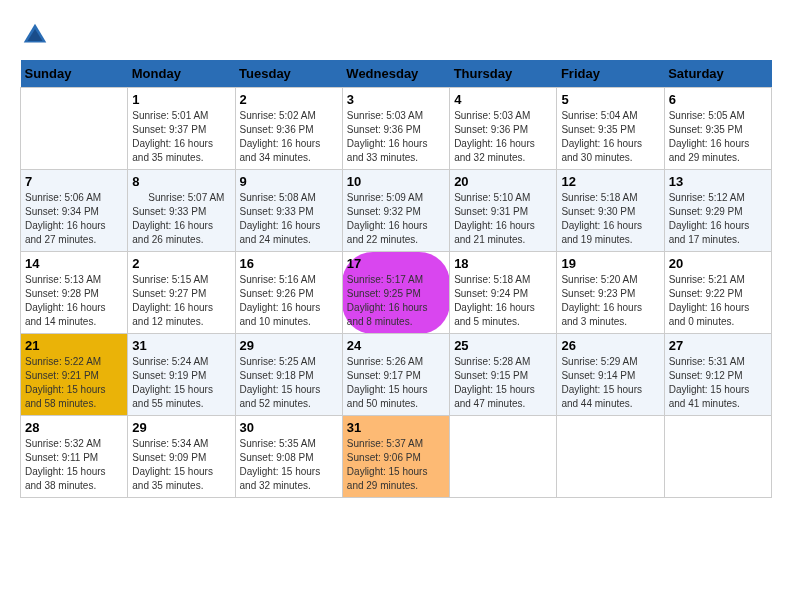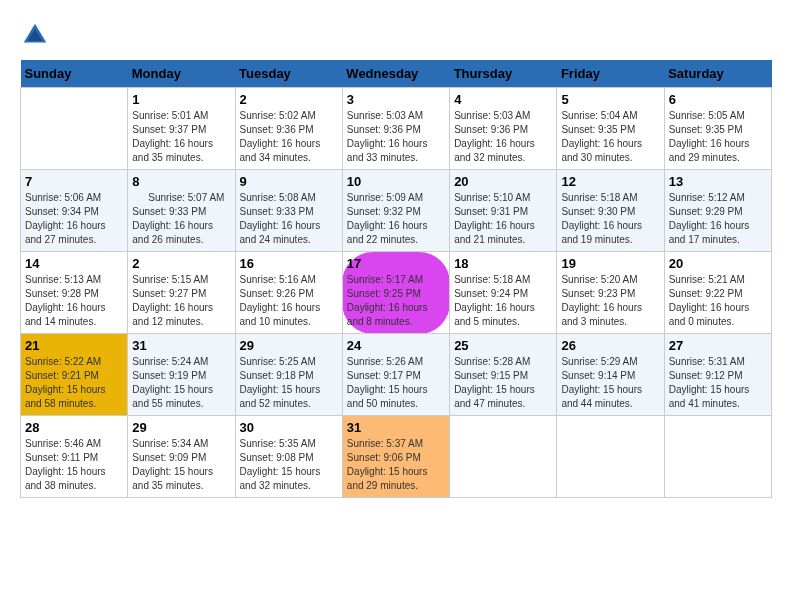--- a/index.html
+++ b/index.html
@@ -238,21 +238,21 @@
         <td style="background-color: rgb(240, 245, 251);"><span class="day-number">26</span><span class="day-detail" style="white-space: pre-line;">Sunrise: 5:29 AM
 Sunset: 9:14 PM
 Daylight: 15 hours
 and 44 minutes.</span></td>
         <td style="background-color: rgb(240, 245, 251);"><span class="day-number">27</span><span class="day-detail" style="white-space: pre-line;">Sunrise: 5:31 AM
 Sunset: 9:12 PM
 Daylight: 15 hours
 and 41 minutes.</span></td>
       </tr>
       <tr>
-        <td style="background-color: rgb(255, 255, 255);"><span class="day-number">28</span><span class="day-detail" style="white-space: pre-line;">Sunrise: 5:46 AM
+        <td style="background-color: rgb(255, 255, 255);"><span class="day-number">28</span><span class="day-detail" style="white-space: pre-line;">Sunrise: 5:32 AM
 Sunset: 9:11 PM
 Daylight: 15 hours
 and 38 minutes.</span></td>
         <td style="background-color: rgb(255, 255, 255);"><span class="day-number">29</span><span class="day-detail" style="white-space: pre-line;">Sunrise: 5:34 AM
 Sunset: 9:09 PM
 Daylight: 15 hours
 and 35 minutes.</span></td>
         <td style="background-color: rgb(255, 255, 255);"><span class="day-number">30</span><span class="day-detail" style="white-space: pre-line;">Sunrise: 5:35 AM
 Sunset: 9:08 PM
 Daylight: 15 hours

